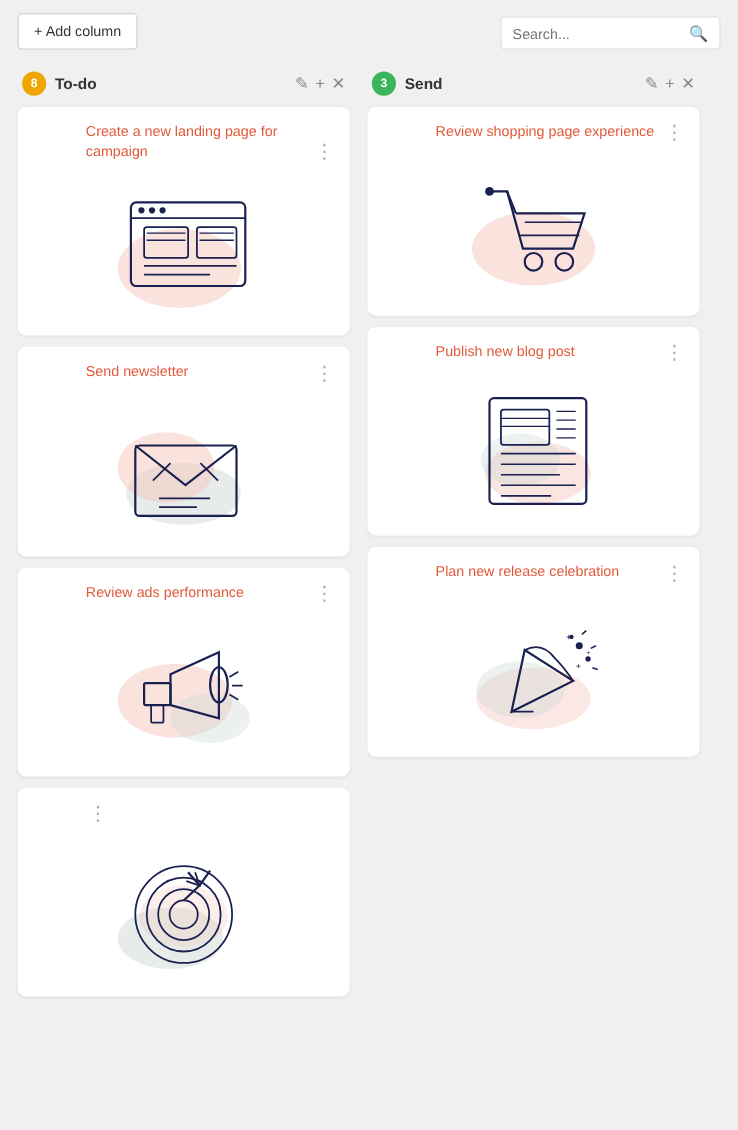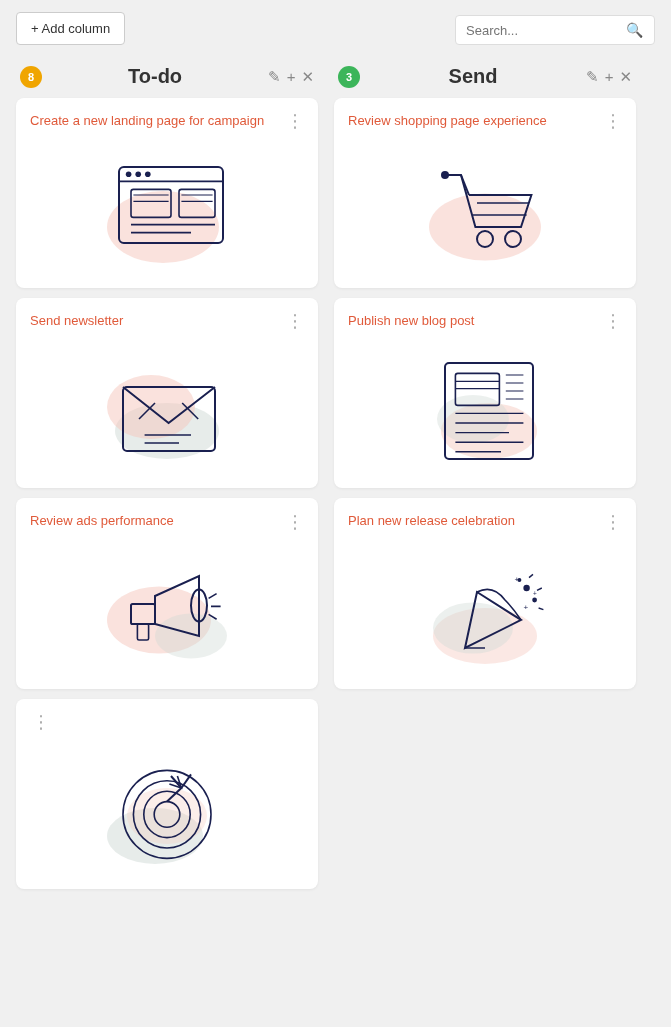--- a/index.html
+++ b/index.html
@@ -79,25 +79,24 @@
       justify-content: center;
       font-size: 11px;
       font-weight: 700;
       color: #fff;
       flex-shrink: 0;
     }
     .badge-yellow { background: #f0a500; }
     .badge-green { background: #3cb55a; }
 
     .column-title {
-      font-size: 20px;
+      font-size: 14px;
       font-weight: 600;
       color: #333;
       flex: 1;
-      text-align: center;
     }
     .col-actions {
       display: flex;
       align-items: center;
       gap: 6px;
     }
     .col-action-icon {
       color: #888;
       font-size: 15px;
       cursor: pointer;
@@ -110,20 +109,21 @@
       border-radius: 8px;
       margin-bottom: 10px;
       overflow: hidden;
       box-shadow: 0 1px 3px rgba(0,0,0,0.06);
     }
     .card-header {
       display: flex;
       align-items: flex-end;
       justify-content: space-between;
       padding: 14px 12px 0 14px;
+      margin-left: 48px;
     }
     .card-title {
       font-size: 13px;
       color: #e05a3a;
       font-weight: 400;
       line-height: 1.4;
       flex: 1;
     }
     .card-menu {
       color: #aaa;

